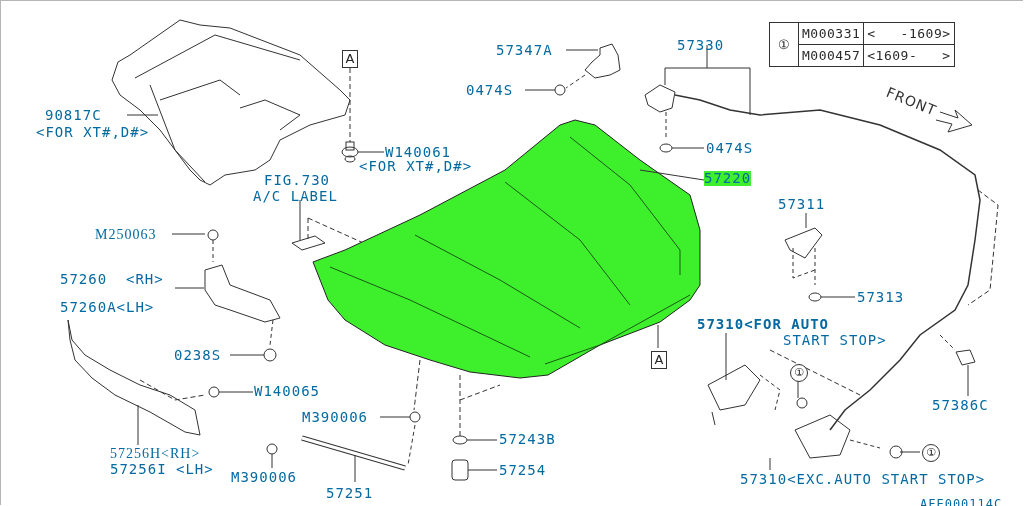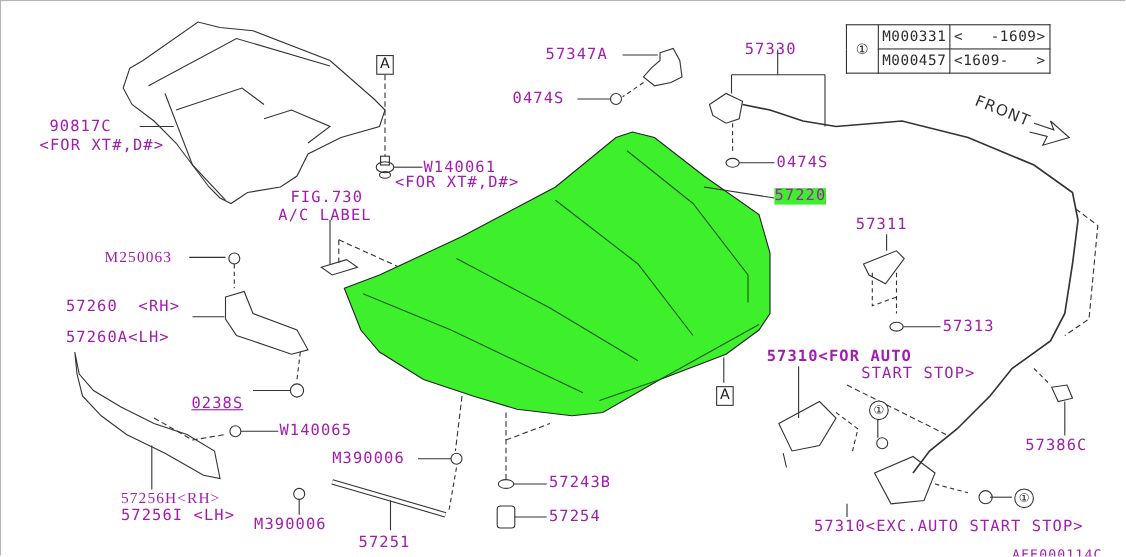--- a/index.html
+++ b/index.html
@@ -1,19 +1,19 @@
 <!DOCTYPE html>
 <html><head>
 <meta charset="utf-8">
 <style>
   html, body { margin:0; padding:0; background:#ffffff; }
   body { width:1024px; height:506px; overflow:hidden; position:relative; font-family:"DejaVu Sans Mono","Liberation Mono", monospace; }
   #frame { position:absolute; left:0; top:0; width:1022px; height:504px; border:1px solid #b5b5b5; border-bottom:none; border-right:none; background:#fff; }
   svg#art { position:absolute; left:0; top:0; width:1024px; height:506px; }
-  .lbl { position:absolute; font-family:"DejaVu Sans Mono","Liberation Mono", monospace; font-size:14px; color:#a21caf; letter-spacing:1px; white-space:pre; line-height:15px; font-weight:normal; }
+  .lbl { position:absolute; font-family:"DejaVu Sans Mono","Liberation Mono", monospace; font-size:14px; color:#0369a1; letter-spacing:1px; white-space:pre; line-height:15px; font-weight:normal; }
   .hl { background:#3ef02c; }
   .boxA { position:absolute; width:14px; height:16px; border:1px solid #333; font-size:13px; line-height:16px; text-align:center; color:#222; background:#fff; font-family:"DejaVu Sans","Liberation Sans",sans-serif; }
   .circ { position:absolute; width:16px; height:16px; border:1px solid #333; border-radius:50%; font-size:11px; line-height:16px; text-align:center; color:#222; background:#fff; font-family:"DejaVu Sans","Liberation Sans",sans-serif; }
   table.legend { position:absolute; left:769px; top:22px; border-collapse:collapse; font-family:"DejaVu Sans Mono","Liberation Mono",monospace; font-size:13px; color:#2a2a2a; }
   table.legend td { border:1px solid #333; padding:1px 3px; height:19px; white-space:pre; letter-spacing:0.5px; }
   .front { position:absolute; left:890px; top:84px; transform:rotate(22deg); transform-origin:left top; font-family:"DejaVu Sans","Liberation Sans",sans-serif; font-size:14px; color:#333; letter-spacing:1px; }
 </style>
 </head>
 <body>
 
@@ -182,21 +182,21 @@
     <td>&lt;1609-   &gt;</td>
   </tr>
 </tbody>
   </table>
 
 <div class="front">FRONT</div>
 
 <div class="lbl" style="left:95px;top:227px;font-family:Liberation Serif, serif;">M250063</div>
 <div class="lbl" style="left:60px;top:272px;">57260  &lt;RH&gt;</div>
 <div class="lbl" style="left:60px;top:288px;margin-top:12px;">57260A&lt;LH&gt;</div>
-<div class="lbl" style="left:174px;top:360px;text-decoration:underline;">0238S</div>
+<div class="lbl" style="left:174px;top:348px;">0238S</div>
 <div class="lbl" style="left:254px;top:384px;">W140065</div>
 
 <div class="lbl" style="left:110px;top:446px;font-family:Liberation Serif, serif;">57256H&lt;RH&gt;</div>
 <div class="lbl" style="left:110px;top:462px;">57256I &lt;LH&gt;</div>
 
 <div class="lbl" style="left:302px;top:410px;">M390006</div>
 <div class="lbl" style="left:231px;top:470px;">M390006</div>
 <div class="lbl" style="left:326px;top:486px;">57251</div>
 
 <div class="lbl" style="left:499px;top:432px;">57243B</div>

